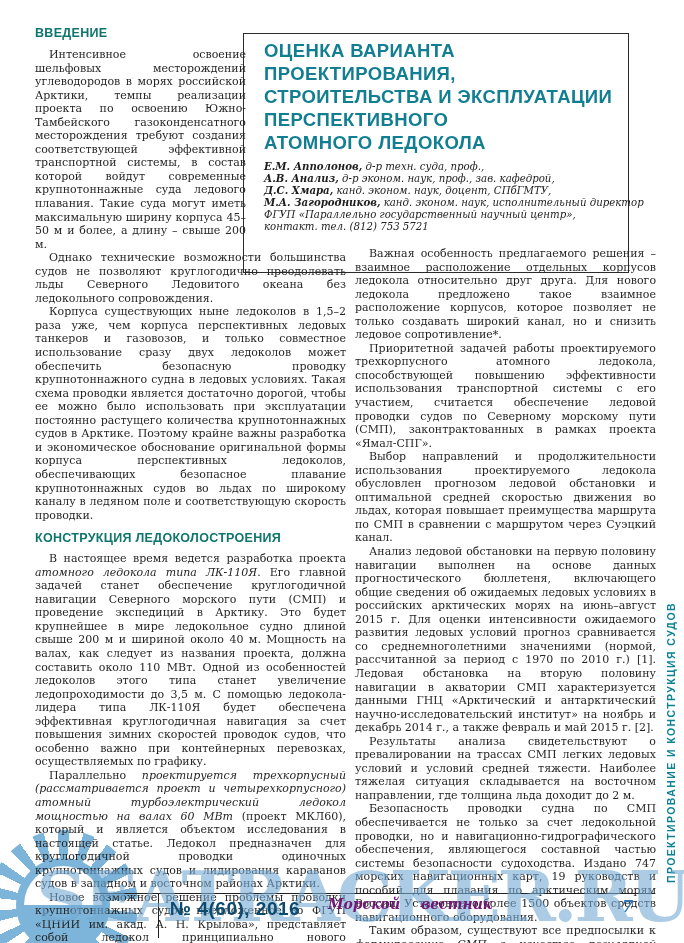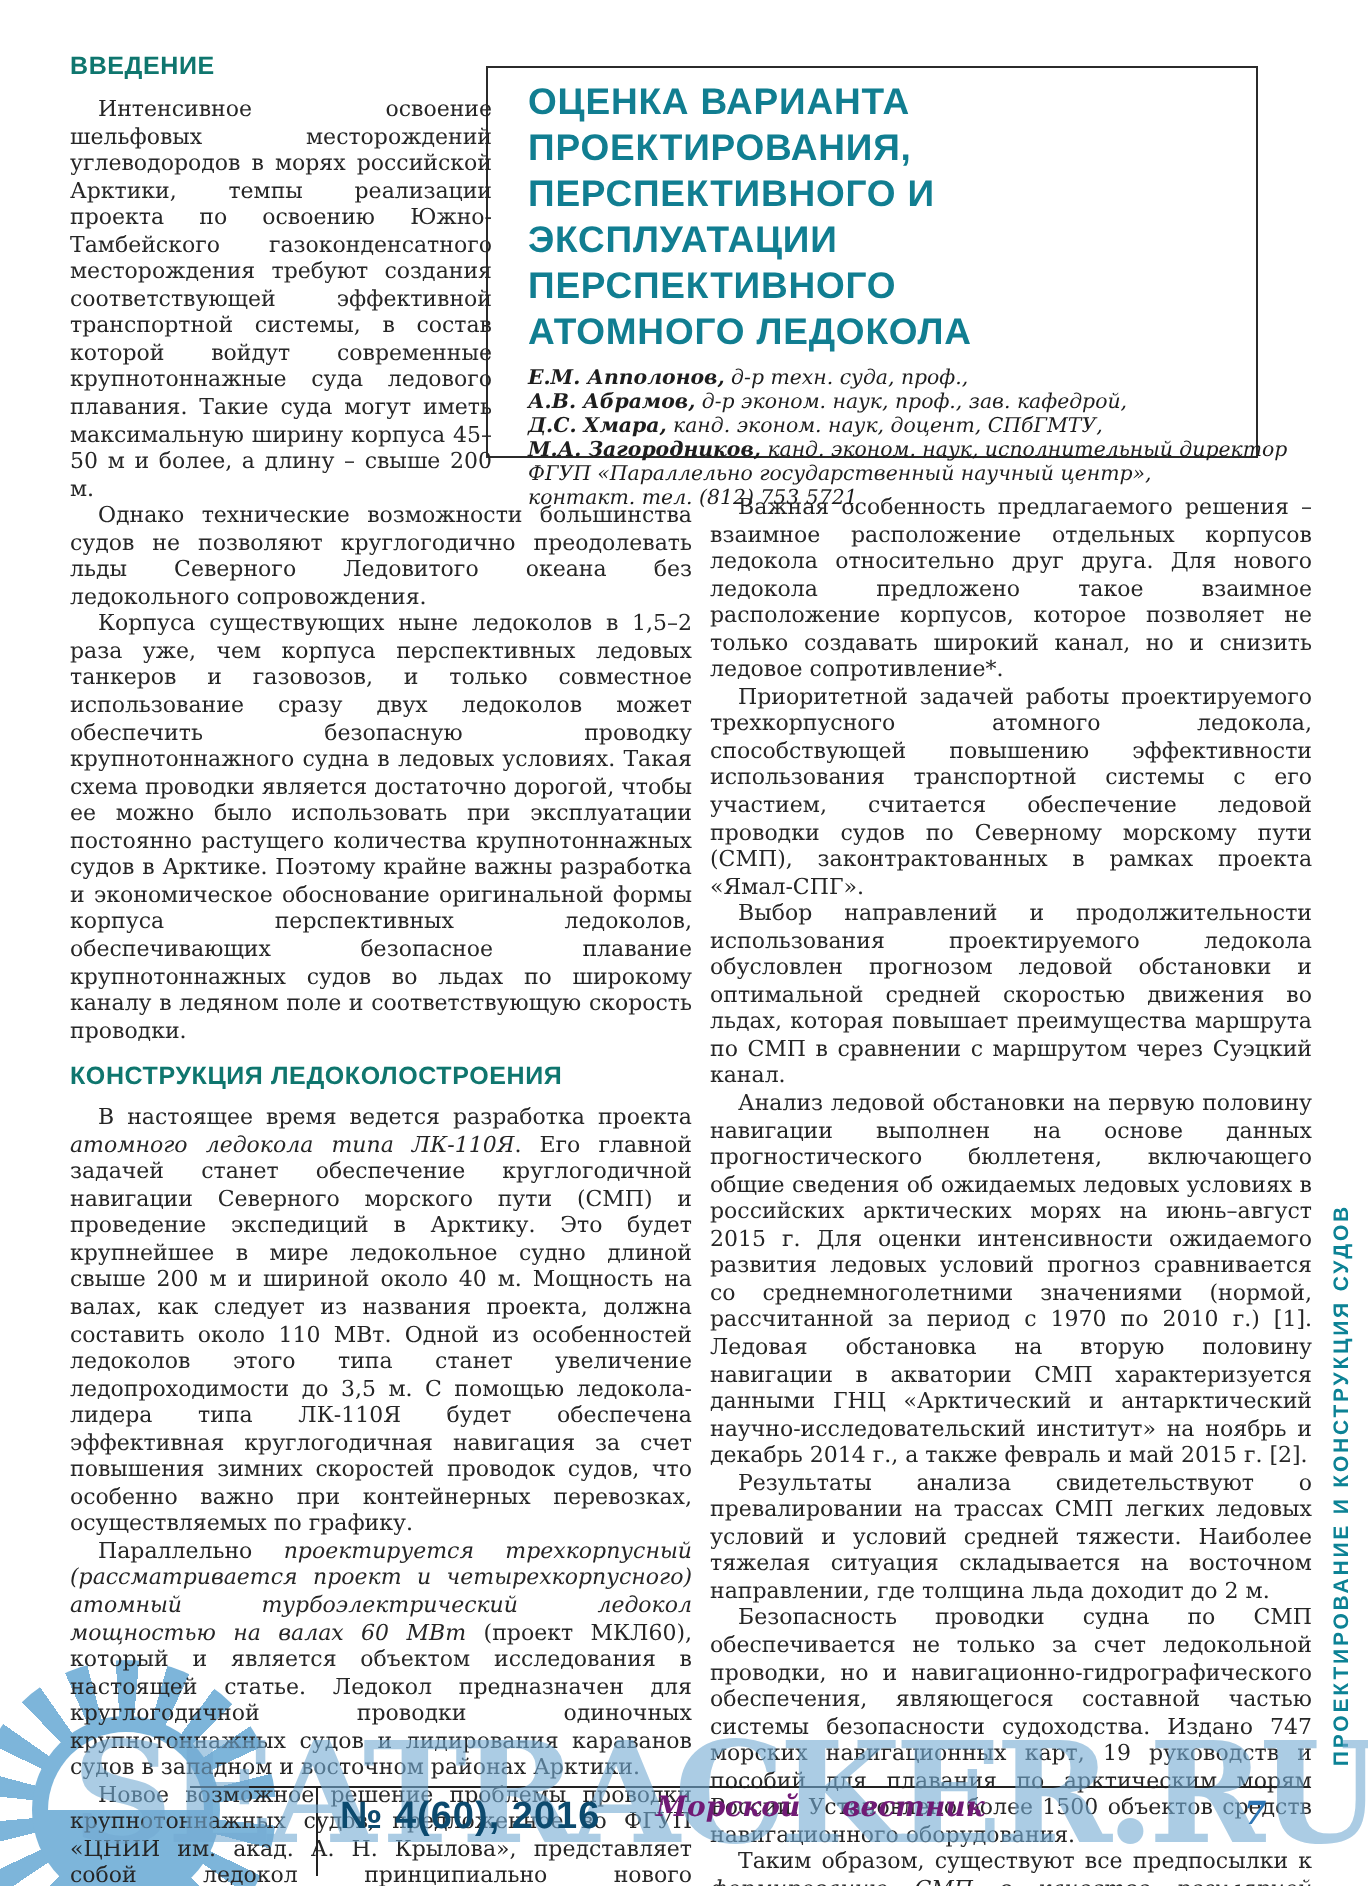--- a/index.html
+++ b/index.html
@@ -1,20 +1,20 @@
 <!DOCTYPE html>
 <html><head>
 <meta charset="utf-8">
 <style>
   html,body{margin:0;padding:0;background:#e8e8e8;}
   .page{position:relative;width:684px;height:943px;background:#ffffff;overflow:hidden;
         font-family:"DejaVu Serif",serif;color:#262626;margin:0 auto;}
 
   
-  .titlebox{position:absolute;left:243px;top:33px;width:386px;height:196px;
+  .titlebox{position:absolute;left:243px;top:33px;width:386px;height:240px;
             border:1px solid #2b2b2b;box-sizing:border-box;padding:5px 10px 0 20px;}
   .title-line{font-family:"Liberation Sans",sans-serif;font-weight:bold;
               font-size:18.5px;line-height:23px;color:#117e91;letter-spacing:.4px;}
   .authors{margin-top:7px;font-size:10.2px;line-height:11.9px;font-style:italic;color:#1d1d1d;}
   .author-line{white-space:nowrap;}
   .author-name{font-weight:bold;}
 
   
   .col-left{position:absolute;left:35px;top:26px;width:311px;}
   .col-right{position:absolute;left:355px;top:247px;width:301px;}
@@ -61,27 +61,27 @@
   <div class="sun">
     <div class="sun-rays"></div>
     <div class="sun-disc"></div>
     <div class="sun-dome"></div>
   </div>
 
   <div class="titlebox">
     <div>
         <div class="title-line">ОЦЕНКА ВАРИАНТА</div>
         <div class="title-line">ПРОЕКТИРОВАНИЯ,</div>
-        <div class="title-line">ПЕРСПЕКТИВНОГО И ЭКСПЛУАТАЦИИ</div>
+        <div class="title-line">СТРОИТЕЛЬСТВА И ЭКСПЛУАТАЦИИ</div>
         <div class="title-line">ПЕРСПЕКТИВНОГО</div>
         <div class="title-line">АТОМНОГО ЛЕДОКОЛА</div>
       </div>
     <div class="authors">
         <div class="author-line"><span class="author-name">Е.М. Апполонов,</span><span> д-р техн. суда, проф.,</span></div>
-        <div class="author-line"><span class="author-name">А.В. Абрамов,</span><span> д-р эконом. наук, проф., зав. кафедрой,</span></div>
+        <div class="author-line"><span class="author-name">А.В. Анализ,</span><span> д-р эконом. наук, проф., зав. кафедрой,</span></div>
         <div class="author-line"><span class="author-name">Д.С. Хмара,</span><span> канд. эконом. наук, доцент, СПбГМТУ,</span></div>
         <div class="author-line"><span class="author-name">М.А. Загородников,</span><span> канд. эконом. наук, исполнительный директор</span></div>
         <div class="author-line"><span>ФГУП «Параллельно государственный научный центр»,</span></div>
         <div class="author-line"><span>контакт. тел. (812) 753 5721</span></div>
       </div>
   </div>
 
   <div class="col-left">
     <h2 class="section">ВВЕДЕНИЕ</h2>
     <div class="spacer"></div>

